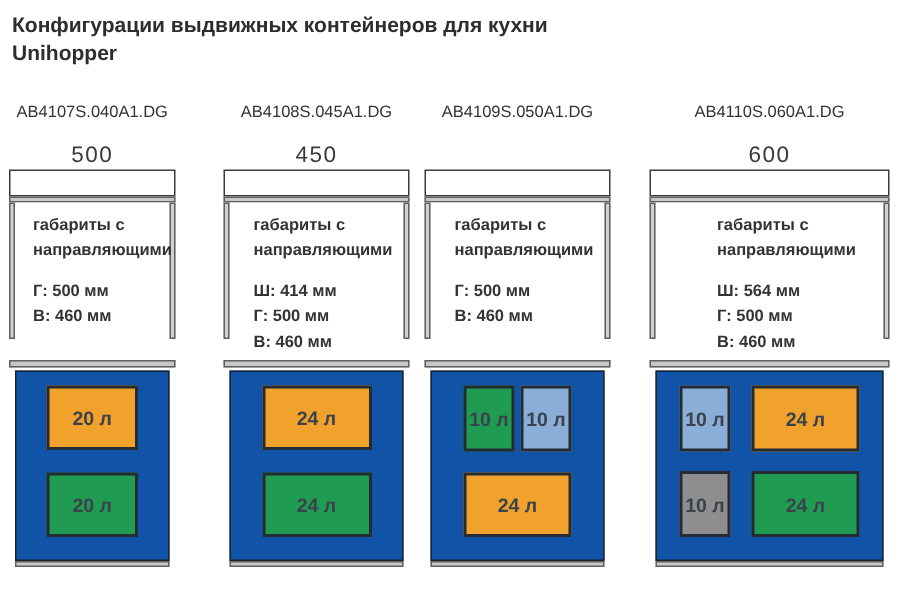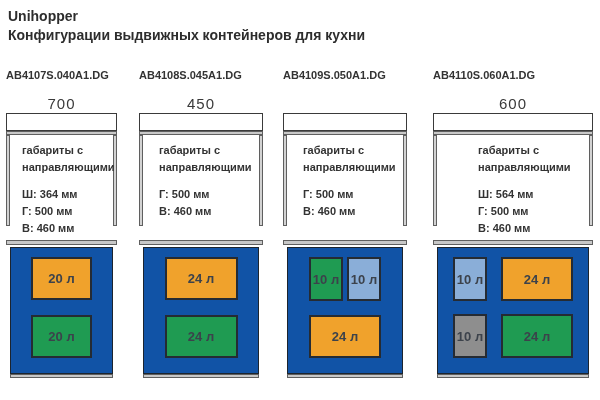--- a/index.html
+++ b/index.html
@@ -5,26 +5,26 @@
   html,body{margin:0;padding:0;background:#fff;}
   *{box-sizing:border-box;}
   #page{position:relative;width:600px;height:400px;background:#ffffff;
         font-family:"Liberation Sans","DejaVu Sans",sans-serif;overflow:hidden;}
 
   .title{position:absolute;left:8px;top:7px;width:560px;
          font-size:14px;font-weight:bold;color:#2d2d2d;line-height:19px;}
 
   .cab{position:absolute;top:0;height:400px;}
   .cab1{left:6px;width:111px;}
-  .cab2{left:139px;width:124px;}
+  .cab2{left:149px;width:124px;}
   .cab3{left:283px;width:124px;}
   .cab4{left:433px;width:160px;}
 
-  .code{position:absolute;top:69px;left:0;right:0;
-        font-size:11px;font-weight:700;color:#333;white-space:nowrap;}
+  .code{position:absolute;top:69px;left:0;right:0;text-align:center;
+        font-size:11px;font-weight:400;color:#333;white-space:nowrap;}
 
   .dimnum{position:absolute;top:95px;left:0;right:0;text-align:center;
           font-size:15px;color:#3a3a3a;letter-spacing:1px;}
 
   .toprect{position:absolute;top:113px;left:0;right:0;height:18px;
            background:#fff;border:1.5px solid #3a3a3a;}
   .strip{position:absolute;height:4.5px;background:#c8c8c8;border:1px solid #5f5f5f;}
   .stripA{top:130.5px;left:0;right:0;}
   .stripB{top:240px;left:0;right:0;}
   .stripC{top:374px;left:4px;right:4px;height:3.5px;}
@@ -72,37 +72,36 @@
   .cab4 .row + .row{margin-top:13px;}
   .cab4 .small{width:34px;height:44px;}
   .cab4 .wide{width:72px;height:44px;}
 </style>
 </head>
 <body>
 
 <div id="page">
 
   <div class="title">
+    <div>Конфигурации выдвижных контейнеров для кухни</div>
     <div>Unihopper</div>
-    <div>Конфигурации выдвижных контейнеров для кухни</div>
   </div>
 
   <div class="cab cab1">
     <div class="code">AB4107S.040A1.DG</div>
-    <div class="dimnum">700</div>
+    <div class="dimnum">500</div>
     <div class="toprect"></div>
     <div class="strip stripA"></div>
     <div class="body">
       <div class="rail railL"></div>
       <div class="rail railR"></div>
       <div class="spec">
         <div>габариты с</div>
         <div>направляющими</div>
         <div class="gap"></div>
-        <div>Ш: 364 мм</div>
         <div>Г: 500 мм</div>
         <div>В: 460 мм</div>
       </div>
     </div>
     <div class="strip stripB"></div>
     <div class="blue">
       <div class="bucket orange">20 л</div>
       <div class="bucket green">20 л</div>
     </div>
     <div class="strip stripC"></div>
@@ -113,20 +112,21 @@
     <div class="dimnum">450</div>
     <div class="toprect"></div>
     <div class="strip stripA"></div>
     <div class="body">
       <div class="rail railL"></div>
       <div class="rail railR"></div>
       <div class="spec">
         <div>габариты с</div>
         <div>направляющими</div>
         <div class="gap"></div>
+        <div>Ш: 414 мм</div>
         <div>Г: 500 мм</div>
         <div>В: 460 мм</div>
       </div>
     </div>
     <div class="strip stripB"></div>
     <div class="blue">
       <div class="bucket orange">24 л</div>
       <div class="bucket green">24 л</div>
     </div>
     <div class="strip stripC"></div>

